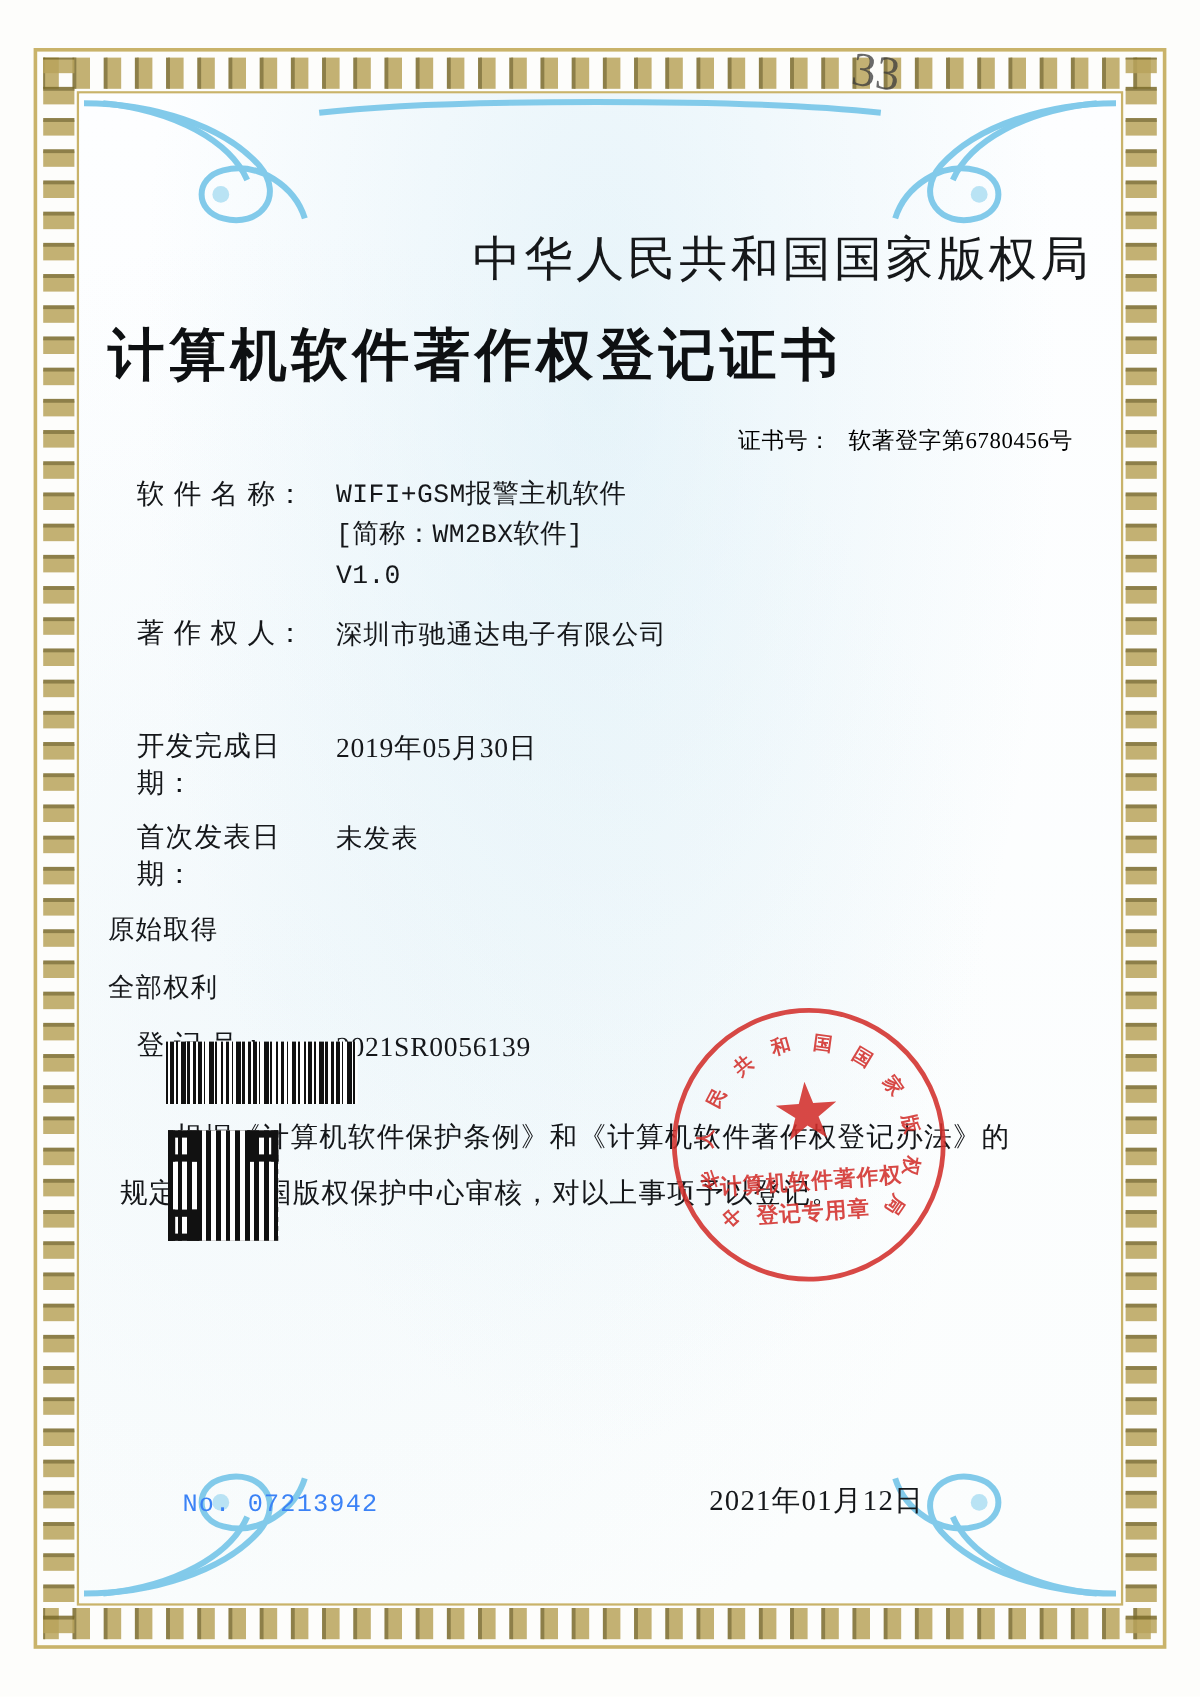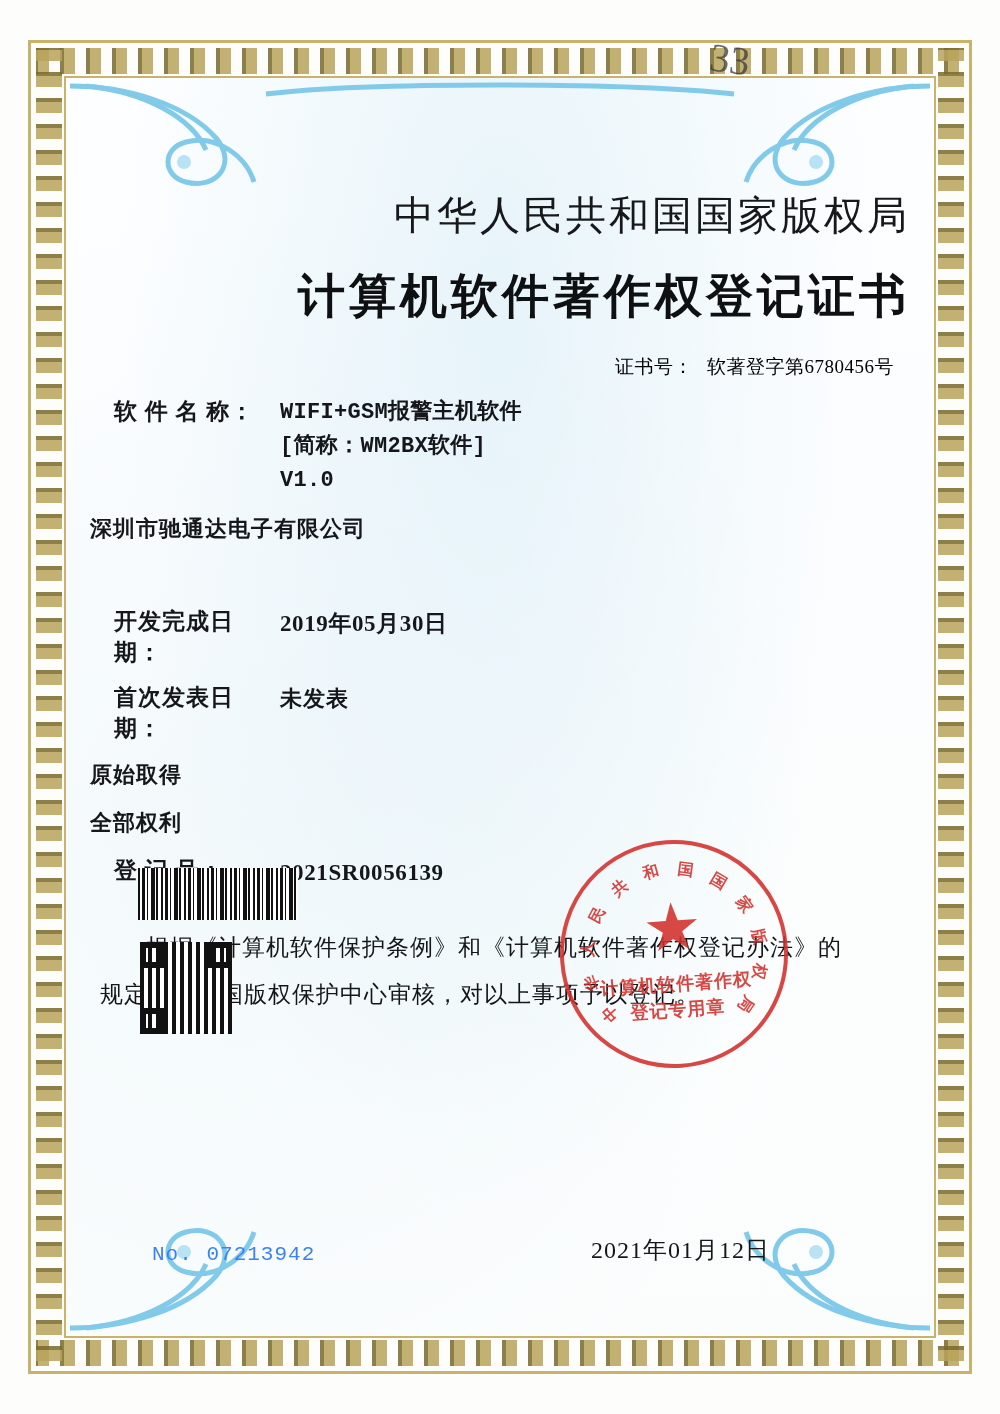--- a/index.html
+++ b/index.html
@@ -91,21 +91,21 @@
   .issuer {
     text-align: right;
     font-family: "Liberation Serif", serif;
     font-size: 40px;
     letter-spacing: 3px;
     color: #16181a;
     margin-top: 28px;
     font-weight: 400;
   }
   .cert-title {
-    text-align: right;
+    text-align: left;
     font-family: Liberation Mono, monospace;
     font-size: 47px;
     font-weight: bold;
     letter-spacing: 4px;
     color: #0e1012;
     margin-top: 22px;
   }
   .cert-no {
     text-align: right;
     font-size: 19px;
@@ -114,21 +114,20 @@
     margin-top: 26px;
     padding-right: 16px;
   }
   .cert-no .lbl { margin-right: 14px; }
 
   .field-block { margin-top: 16px; }
   .field-row {
     display: flex;
     align-items: flex-start;
     margin-bottom: 14px;
-    font-weight: bold;
   }
   .f-label {
     width: 190px;
     flex: 0 0 190px;
     font-size: 23px;
     color: #15171a;
     letter-spacing: 1px;
     padding-left: 24px;
     box-sizing: border-box;
   }
@@ -340,20 +339,21 @@
       <div class="field-row">
         <div class="f-label">软 件 名 称：</div>
         <div class="f-value">
           <div>WIFI+GSM报警主机软件</div>
           <div>[简称：WM2BX软件]</div>
           <div>V1.0</div>
         </div>
       </div>
 
       <div class="field-row">
+        <div class="f-label">著 作 权 人：</div>
         <div class="f-value cn">深圳市驰通达电子有限公司</div>
       </div>
 
       <div class="gap-lg"></div>
 
       <div class="field-row">
         <div class="f-label">开发完成日期：</div>
         <div class="f-value mono-num">2019年05月30日</div>
       </div>
 

